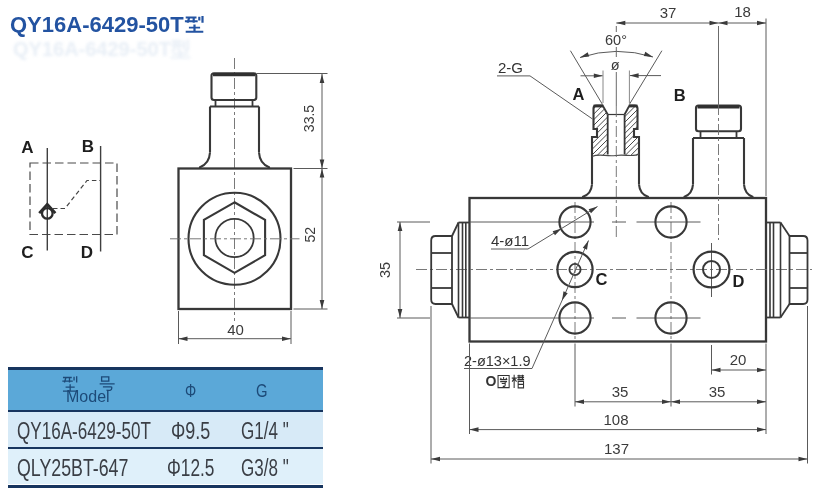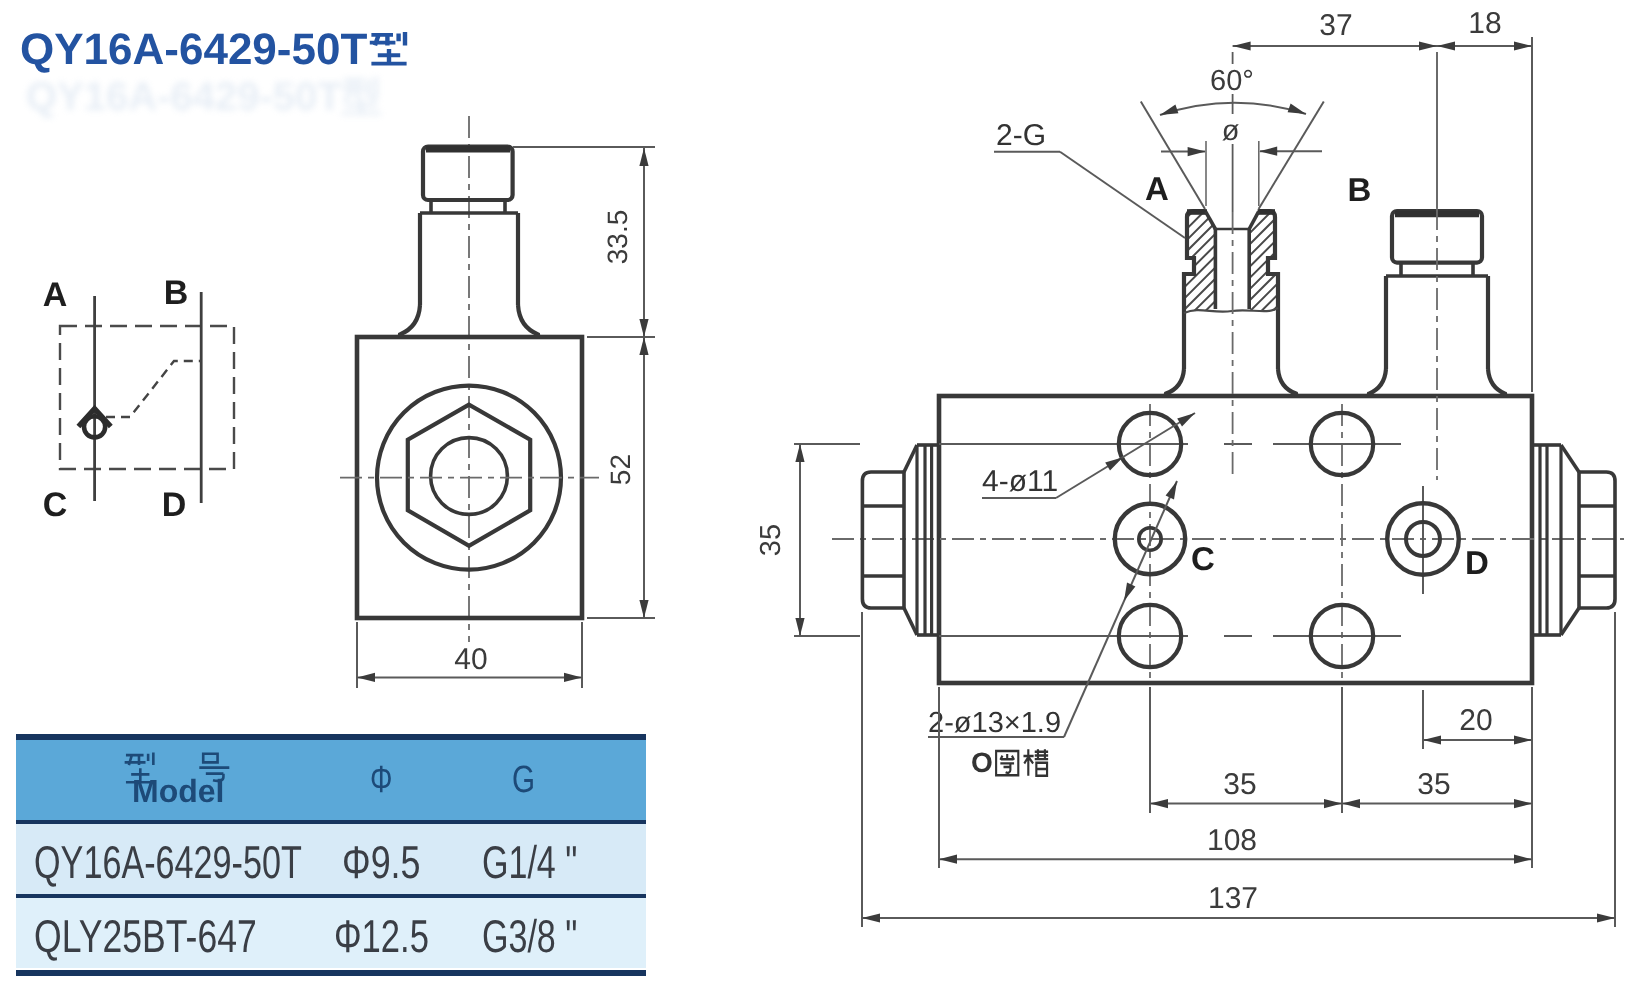--- a/index.html
+++ b/index.html
@@ -216,21 +216,21 @@
 <line x1="431" y1="459" x2="807.5" y2="459" stroke="#5a5a5a" stroke-width="1" fill="none"></line>
 <path d="M431.0,459.0 L440.0,456.7 L440.0,461.3 Z" fill="#3b3b3b" stroke="none"></path>
 <path d="M807.5,459.0 L798.5,461.3 L798.5,456.7 Z" fill="#3b3b3b" stroke="none"></path>
 <text x="616.5" y="454" font-family="Liberation Sans, sans-serif" font-size="15" font-weight="normal" fill="#3b3b3b" text-anchor="middle">137</text>
 </svg>
 <div id="tbl">
       <div class="hdr"></div>
       <div class="r1"></div>
       <div class="r2"></div>
     </div>
-<div class="t" style="left:66px;top:388.8px;font-size:16px;color:#1d4a78;font-weight:bold;">Model</div>
+<div class="t" style="left:66px;top:388.8px;font-size:16px;color:#1d4a78;">Model</div>
 <div class="t" style="left:184.8px;top:380.9px;font-size:19px;color:#1d4a78;transform:scaleX(0.74);">Φ</div>
 <div class="t" style="left:255.8px;top:380.9px;font-size:19px;color:#1d4a78;transform:scaleX(0.78);">G</div>
 <div class="t" style="left:16.5px;top:420.4px;font-size:23px;color:#3a3e45;transform:scaleX(0.743);">QY16A-6429-50T</div>
 <div class="t" style="left:171.2px;top:420.4px;font-size:23px;color:#3a3e45;transform:scaleX(0.78);">Φ9.5</div>
 <div class="t" style="left:241.3px;top:420.4px;font-size:23px;color:#3a3e45;transform:scaleX(0.74);">G1/4 "</div>
 <div class="t" style="left:16.5px;top:456.7px;font-size:23px;color:#3a3e45;transform:scaleX(0.773);">QLY25BT-647</div>
 <div class="t" style="left:167.2px;top:456.7px;font-size:23px;color:#3a3e45;transform:scaleX(0.752);">Φ12.5</div>
 <div class="t" style="left:241.3px;top:456.7px;font-size:23px;color:#3a3e45;transform:scaleX(0.74);">G3/8 "</div>
 </div>
 

